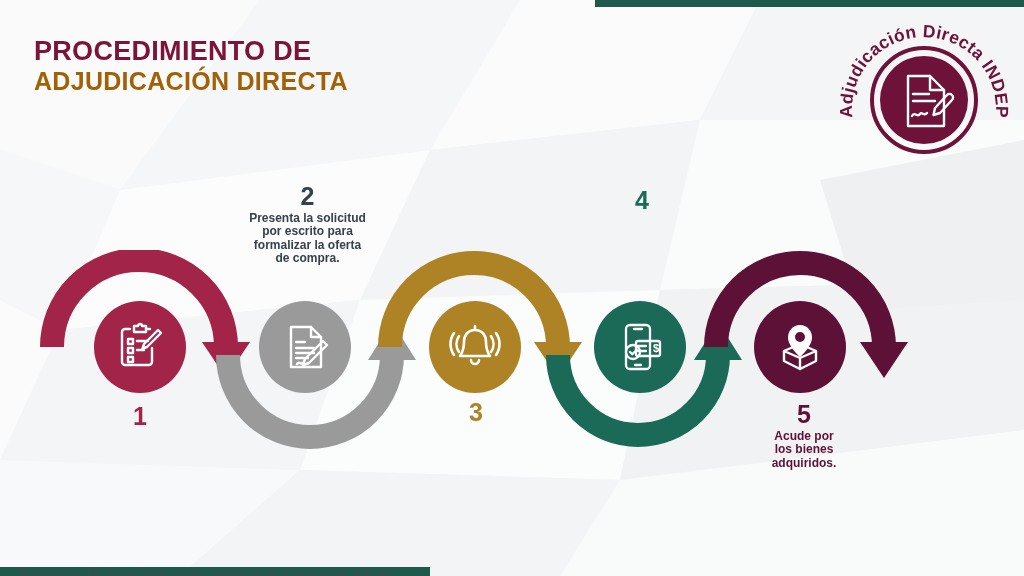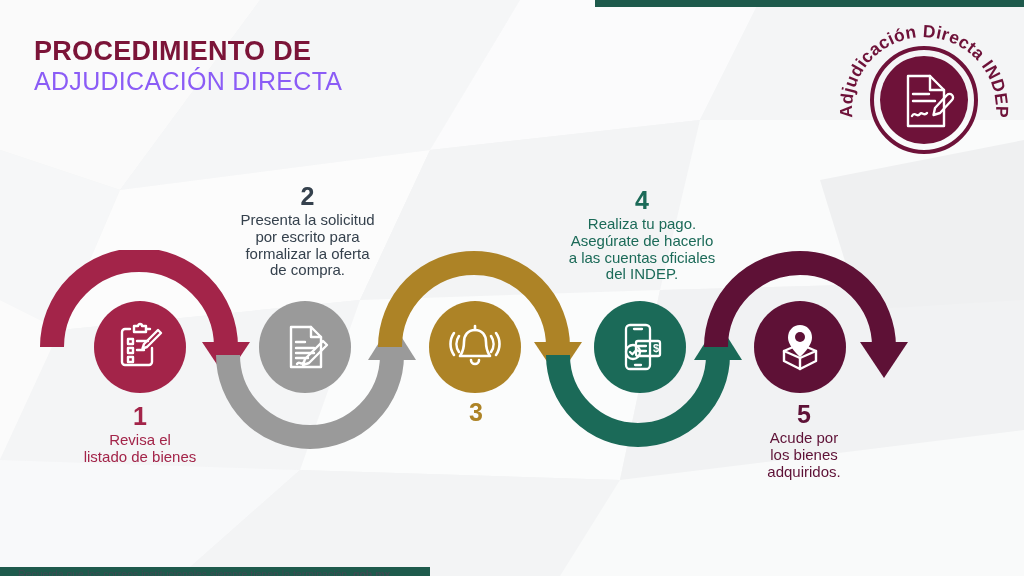--- a/index.html
+++ b/index.html
@@ -29,21 +29,21 @@
   .flow{position:absolute;left:0;top:250px;width:1024px;height:210px;}
 
   
   .node{position:absolute;width:92px;height:92px;border-radius:50%;
         display:flex;align-items:center;justify-content:center;}
   .node svg{display:block;}
 
   
   .cap{position:absolute;text-align:center;line-height:1.12;}
   .cap .num{font-size:25px;font-weight:bold;display:block;margin-bottom:2px;}
-  .cap .txt{font-size:15px;font-weight:normal;display:block;white-space:pre-line;}
+  .cap .txt{font-size:12px;font-weight:bold;display:block;white-space:pre-line;}
 
   
   .footnote{position:absolute;left:18px;top:568px;font-size:10.5px;color:#3c4a52;}
   .footnote b{font-weight:bold;}
 </style>
 </head>
 <body>
 
 <div id="stage" style="background: rgb(243, 244, 245);">
 
@@ -65,21 +65,21 @@
     <polygon points="300,470 620,480 560,576 180,576" fill="#f3f4f5"></polygon>
     <polygon points="620,480 1024,430 1024,576 560,576" fill="#f9fafa"></polygon>
     <polygon points="820,180 1024,140 1024,300 860,310" fill="#eff0f1"></polygon>
   </svg>
 
   <div class="bar-top" style="background: rgb(30, 90, 76);"></div>
   <div class="bar-bottom" style="background: rgb(30, 90, 76);"></div>
 
   <div class="title-block">
     <div class="title-line1" style="color: rgb(123, 20, 56);">PROCEDIMIENTO DE</div>
-    <div class="title-line2" style="color: #8b5cf6;">ADJUDICACIÓN DIRECTA</div>
+    <div class="title-line2" style="color: #a16207; font-weight: bold;">ADJUDICACIÓN DIRECTA</div>
   </div>
 
   <svg class="badge" viewBox="0 0 172 150">
     <defs>
       <path id="ringpath" d="M 16,104 A 72,72 0 1 1 156,104" fill="none"></path>
     </defs>
     <circle cx="86" cy="78" r="52" fill="none" stroke="#6E1239" stroke-width="4"></circle>
     <circle cx="86" cy="78" r="44" fill="#6E1239"></circle>
     <text font-size="17.5" font-weight="bold" fill="#6E1239" letter-spacing="0.4">
       <textPath href="#ringpath" startOffset="50%" text-anchor="middle">Adjudicación Directa INDEP</textPath>
@@ -178,42 +178,36 @@
       <g fill="none" stroke="#ffffff" stroke-width="2.4" stroke-linecap="round" stroke-linejoin="round">
         <path d="M10,30 l16,-7 l16,7 l-16,7 z"></path>
         <path d="M10,30 v10 l16,8 v-11"></path>
         <path d="M42,30 v10 l-16,8"></path>
       </g>
     </svg>
   </div>
 
   <div class="cap" style="left: 40px; top: 402px; width: 200px; color: rgb(163, 36, 73);">
     <span class="num">1</span>
-    <span class="txt">Revisa el
-listado de bienes</span>
   </div>
 
   <div class="cap" style="left: 195px; top: 182px; width: 225px; color: rgb(53, 65, 77);">
     <span class="num">2</span>
     <span class="txt">Presenta la solicitud
 por escrito para
 formalizar la oferta
 de compra.</span>
   </div>
 
   <div class="cap" style="left: 340px; top: 398px; width: 272px; color: rgb(173, 131, 38);">
     <span class="num">3</span>
   </div>
 
   <div class="cap" style="left: 522px; top: 186px; width: 240px; color: rgb(27, 106, 88);">
     <span class="num">4</span>
-    <span class="txt">Realiza tu pago.
-Asegúrate de hacerlo
-a las cuentas oficiales
-del INDEP.</span>
   </div>
 
   <div class="cap" style="left: 700px; top: 400px; width: 208px; color: rgb(94, 17, 54);">
     <span class="num">5</span>
     <span class="txt">Acude por
 los bienes
 adquiridos.</span>
   </div>
 
   <div class="footnote">

